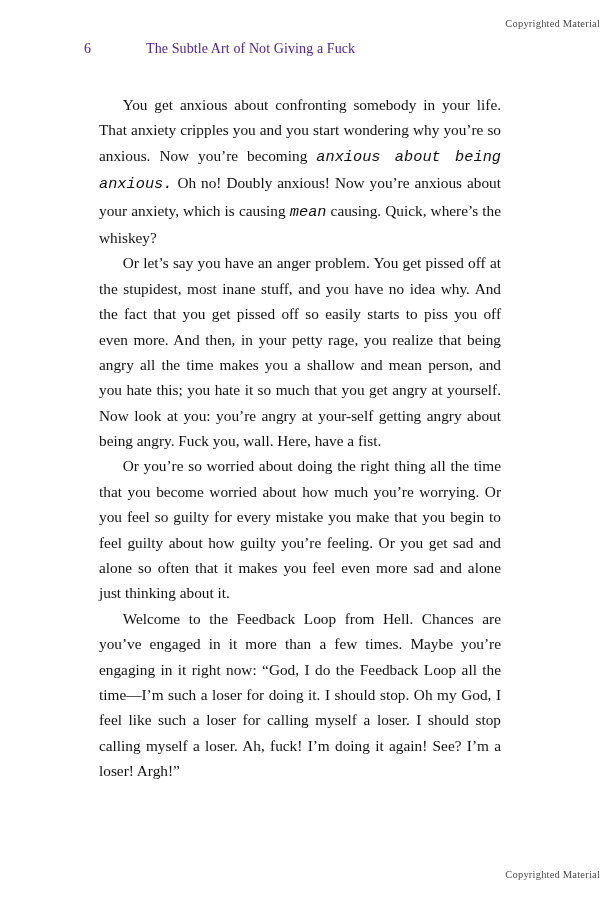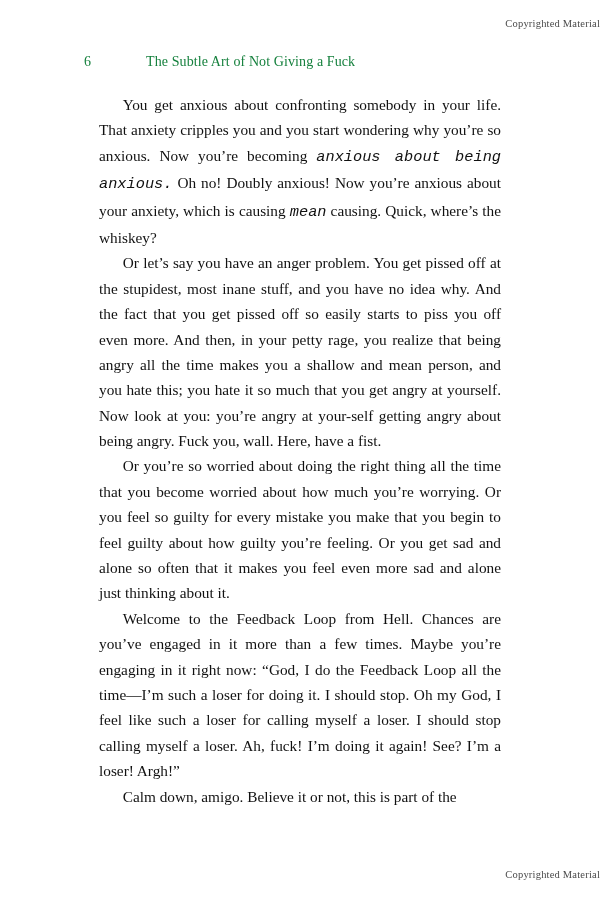--- a/index.html
+++ b/index.html
@@ -28,25 +28,25 @@
     font-family: "Liberation Serif", serif;
     font-size: 10.5px;
     color: #4a4a4a;
     letter-spacing: 0.2px;
   }
   .watermark-top { top: 18px; }
   .watermark-bottom { bottom: 20px; }
 
   .running-head {
     position: absolute;
-    top: 54px;
+    top: 41px;
     left: 84px;
     right: 84px;
     font-size: 14px;
-    color: #15803d;
+    color: #4c1d95;
     letter-spacing: 0.1px;
     white-space: nowrap;
   }
   .folio {
     display: inline-block;
     width: 62px;
   }
   .book-title {
     display: inline-block;
   }
@@ -81,18 +81,17 @@
 
   <div class="running-head">
     <span class="folio">6</span><span class="book-title">The Subtle Art of Not Giving a Fuck</span>
   </div>
 
   <div class="body-text" id="body-text">
       <p><span>You get anxious about confronting somebody in your life. That anxiety cripples you and you start wondering why you’re so anxious. Now you’re becoming </span><em>anxious about being anxious.</em><span> Oh no! Doubly anxious! Now you’re anxious about your anxiety, which is causing </span><em>mean</em><span> causing. Quick, where’s the whiskey?</span></p>
       <p><span>Or let’s say you have an anger problem. You get pissed off at the stupidest, most inane stuff, and you have no idea why. And the fact that you get pissed off so easily starts to piss you off even more. And then, in your petty rage, you realize that being angry all the time makes you a shallow and mean person, and you hate this; you hate it so much that you get angry at yourself. Now look at you: you’re angry at your-self getting angry about being angry. Fuck you, wall. Here, have a fist.</span></p>
       <p><span>Or you’re so worried about doing the right thing all the time that you become worried about how much you’re worrying. Or you feel so guilty for every mistake you make that you begin to feel guilty about how guilty you’re feeling. Or you get sad and alone so often that it makes you feel even more sad and alone just thinking about it.</span></p>
       <p><span>Welcome to the Feedback Loop from Hell. Chances are you’ve engaged in it more than a few times. Maybe you’re engaging in it right now: “God, I do the Feedback Loop all the time—I’m such a loser for doing it. I should stop. Oh my God, I feel like such a loser for calling myself a loser. I should stop calling myself a loser. Ah, fuck! I’m doing it again! See? I’m a loser! Argh!”</span></p>
-      <p><span>Calm down, amigo. Believe it or not, this is part of the</span></p>
     </div>
 
   <div class="watermark watermark-bottom">Copyrighted Material</div>
 
 </div>
 
 </body></html>

